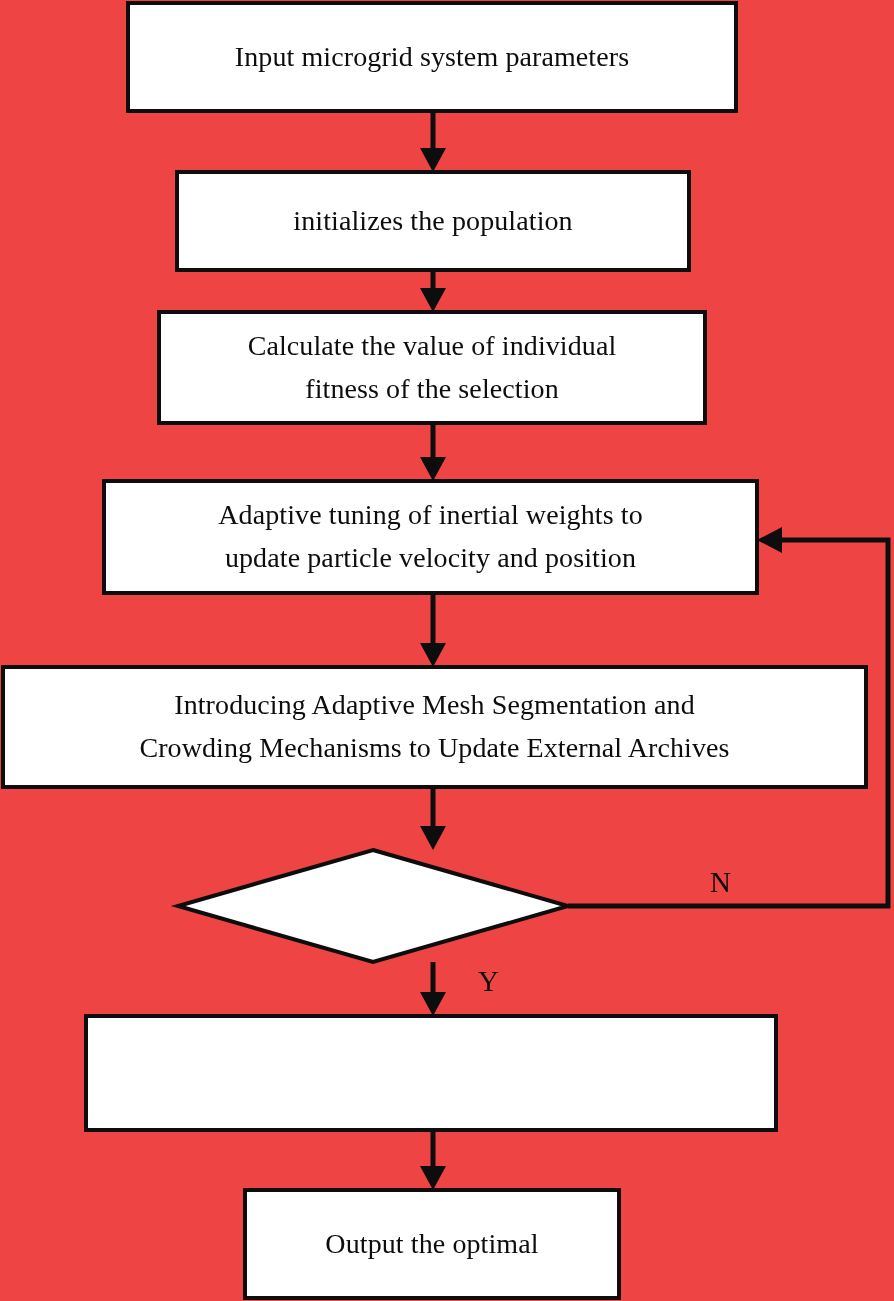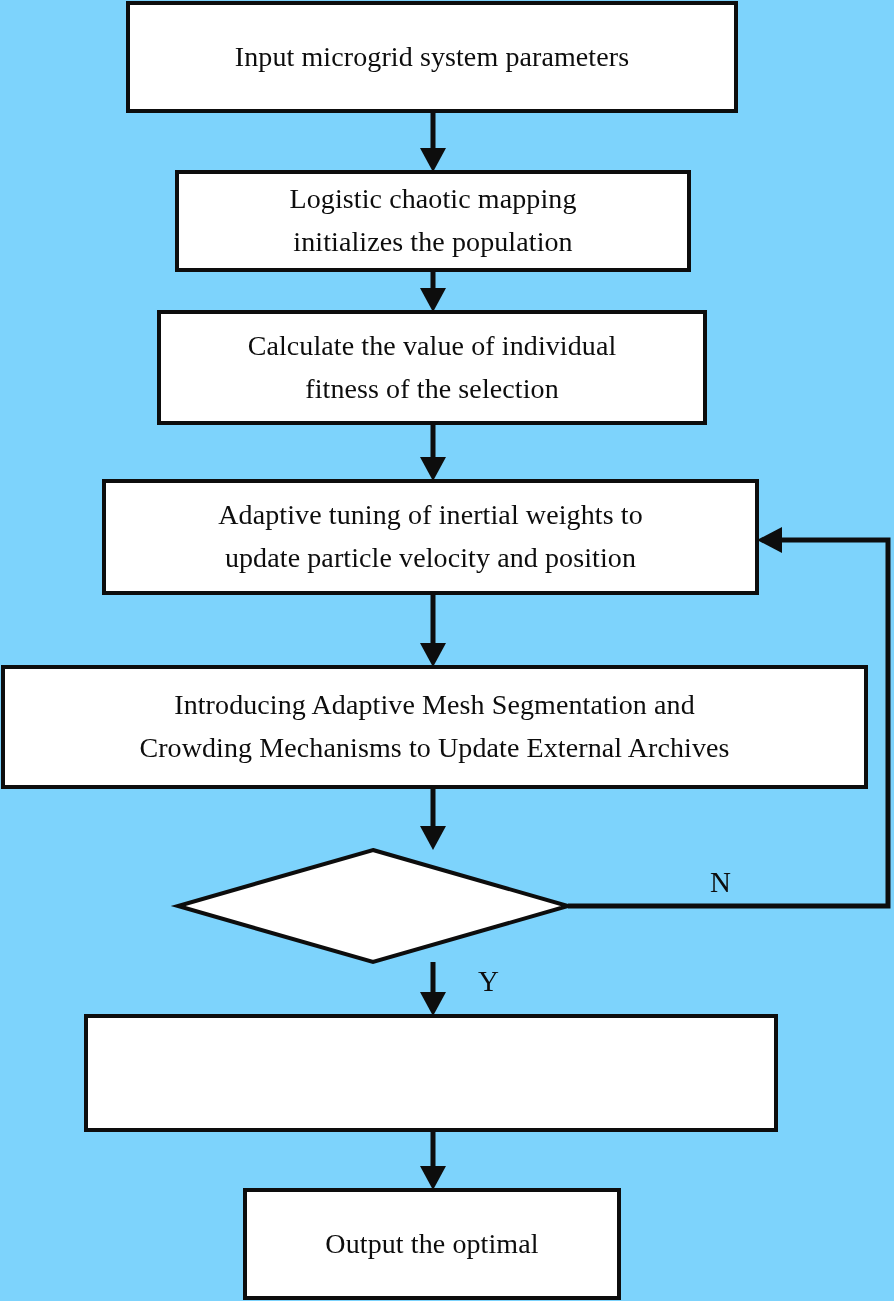--- a/index.html
+++ b/index.html
@@ -5,21 +5,21 @@
 <style>
   html, body {
     margin: 0;
     padding: 0;
     background: #ffffff;
   }
   #flowchart-root {
     position: relative;
     width: 894px;
     height: 1301px;
-    background: #7dd3fc;
+    background: #ef4444;
     overflow: hidden;
     font-family: "Liberation Serif", "DejaVu Serif", serif;
   }
   #flow-svg {
     position: absolute;
     top: 0;
     left: 0;
     width: 894px;
     height: 1301px;
   }
@@ -110,21 +110,20 @@
     </g>
 
     <rect x="245" y="1190" width="374" height="108" fill="#ffffff" stroke="#0d0d0d" stroke-width="4"></rect>
   </svg>
 
   <div class="node-text" style="left:128px; top:3px; width:608px; height:108px;">
     <span class="tline">Input microgrid system parameters</span>
   </div>
 
   <div class="node-text" style="left:177px; top:172px; width:512px; height:98px;">
-    <span class="tline">Logistic chaotic mapping</span>
     <span class="tline">initializes the population</span>
   </div>
 
   <div class="node-text" style="left:159px; top:312px; width:546px; height:111px;">
     <span class="tline">Calculate the value of individual</span>
     <span class="tline">fitness of the selection</span>
   </div>
 
   <div class="node-text" style="left:104px; top:481px; width:653px; height:112px;">
     <span class="tline">Adaptive tuning of inertial weights to</span>

